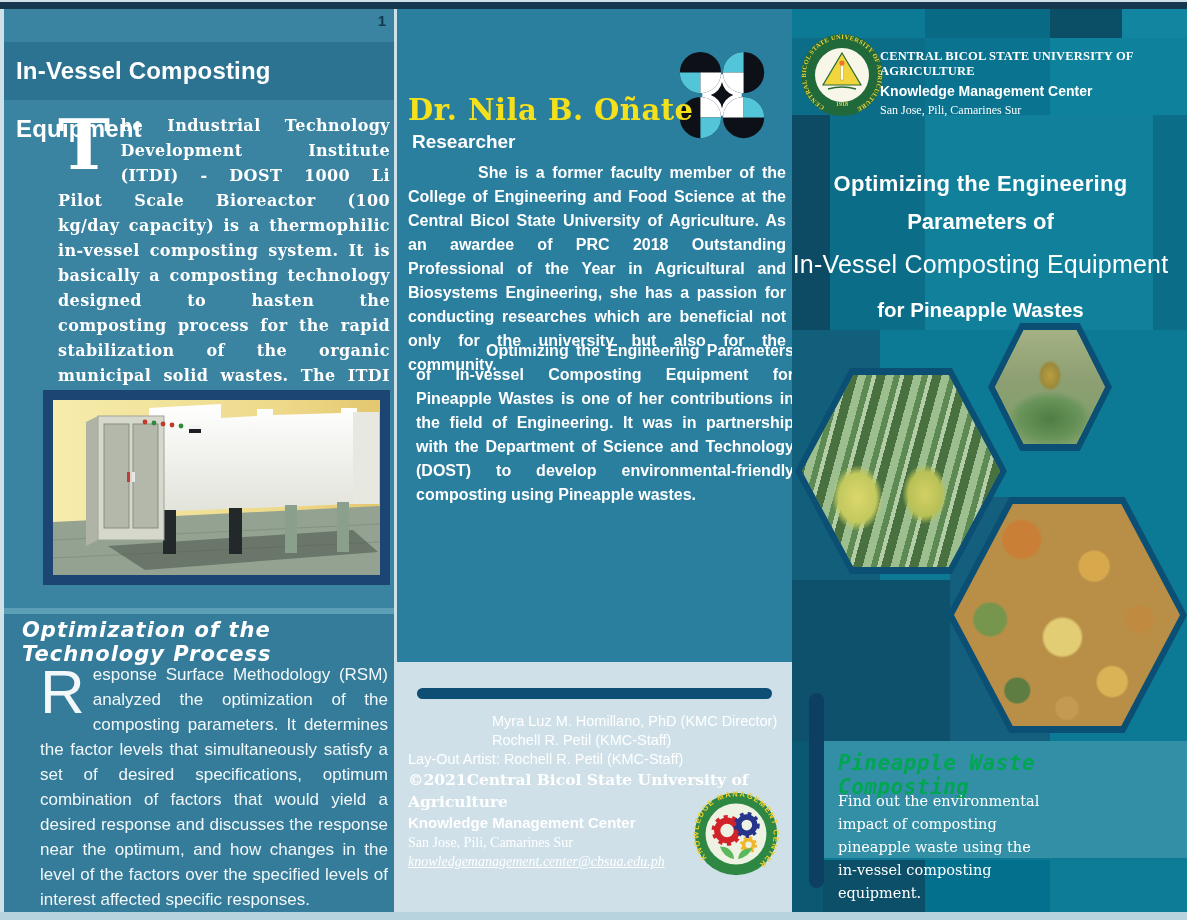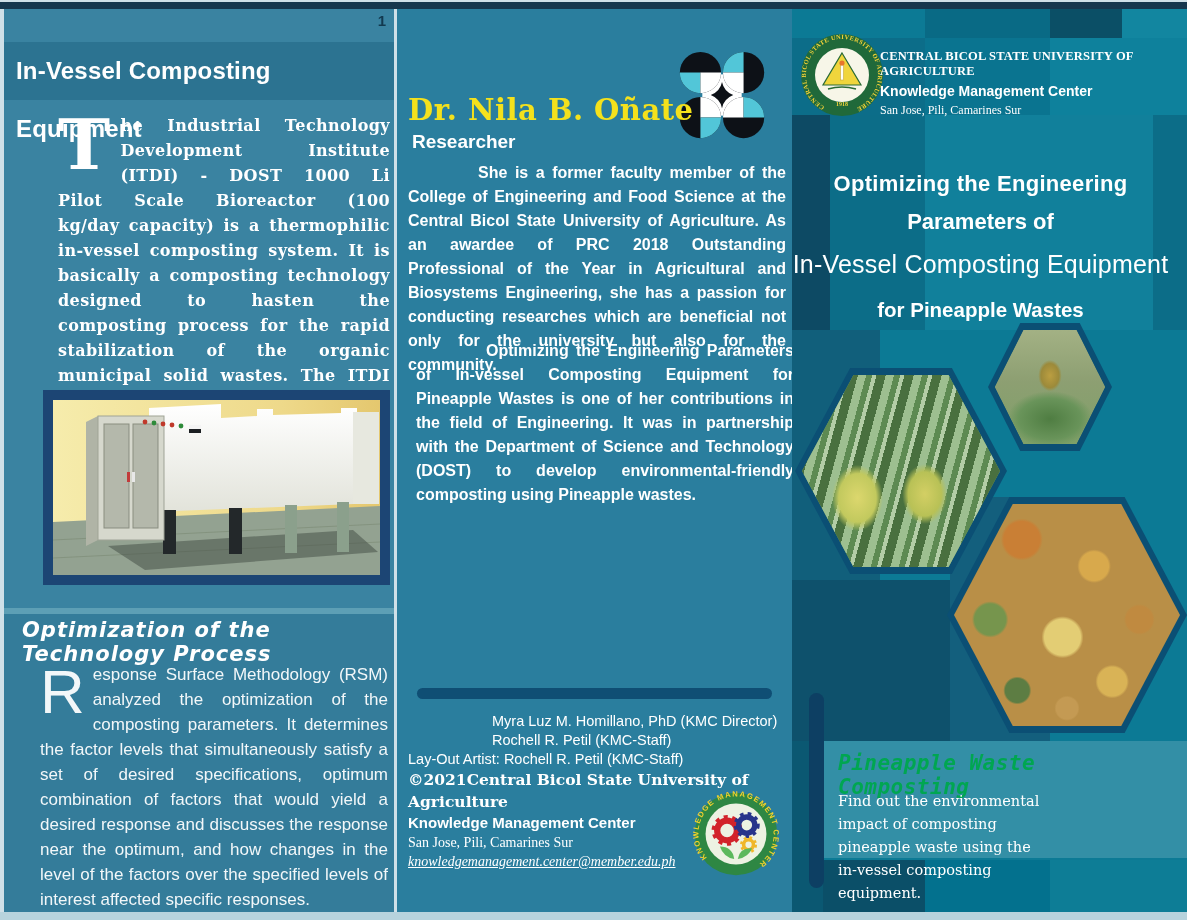--- a/index.html
+++ b/index.html
@@ -23,21 +23,21 @@
   .img-frame{left:39px;top:381px;width:327px;height:175px;background:#1c4574;padding:10px;}
   .divider{left:0;top:599px;width:100%;height:6px;background:#5d9fb5;}
   .left-sub{left:0;top:605px;width:100%;height:298px;background:#347c9a;}
   .sec2-head{left:18px;top:609px;width:360px;color:#fff;font-family:"DejaVu Sans",sans-serif;
     font-style:italic;font-weight:bold;font-size:21px;letter-spacing:1px;}
   .para-sans{left:36px;top:653px;width:348px;color:#f2f7f9;font-family:"Liberation Sans",sans-serif;
     font-size:17px;line-height:25px;text-align:justify;}
   .dropcap-sans{float:left;font-size:62px;line-height:48px;padding:6px 8px 0 0;font-weight:400;}
 
   
-  .panel-mid{left:397px;top:9px;width:395px;height:903px;background:#2a7e9e;padding-left:12px;}
+  .panel-mid{left:397px;top:9px;width:395px;height:653px;background:#2a7e9e;padding-left:12px;}
   .mid-name{left:11px;top:84px;color:#f4e11c;font-family:"DejaVu Serif",serif;font-weight:bold;
     font-size:29px;letter-spacing:.5px;}
   .mid-role{left:15px;top:122px;color:#fff;font-weight:bold;font-size:19px;}
   .bio{color:#fff;font-weight:bold;font-size:16px;line-height:24px;text-align:justify;
     width:378px;left:11px;text-indent:70px;}
   .bio1{top:152px;}
   .bio2{top:330px;margin-left:8px;}
   .mid-pill{left:20px;top:679px;width:355px;height:11px;border-radius:6px;background:#0f4e74;}
   .footer-block{left:11px;top:703px;width:382px;color:#fff;font-size:14.5px;line-height:19px;}
   .footer-block .indent{padding-left:84px;}
@@ -195,21 +195,21 @@
     <div class="abs mid-pill"></div>
 
     <div class="abs footer-block">
       <div class="indent">Myra Luz M. Homillano, PhD (KMC Director)</div>
       <div class="indent">Rochell R. Petil (KMC-Staff)</div>
       <div>Lay-Out Artist: Rochell R. Petil (KMC-Staff)</div>
       <div class="copyright">©2021Central Bicol State University of Agriculture</div>
       <div class="kmc-line">Knowledge Management Center</div>
       <div class="addr-line">San Jose, Pili, Camarines Sur</div>
       <div class="email-line">
-        <a href="#">knowledgemanagement.center@member.edu.ph</a>
+        <a href="#">knowledgemanagement.center@cbsua.edu.ph</a>
       </div>
     </div>
 
     <svg class="abs" style="left:296px;top:778px;" width="86" height="94" viewBox="0 0 96 96">
       <defs>
         <path id="kmcArc" d="M48,90 A42,42 0 1 1 48.01,90" fill="none"></path>
       </defs>
       <circle cx="48" cy="48" r="46" fill="#2e8743"></circle>
       <circle cx="48" cy="48" r="34" fill="#edf2e2"></circle>
       <text font-size="8.6" font-weight="bold" fill="#f2d12e" letter-spacing="1.5" font-family="Liberation Sans, sans-serif">

